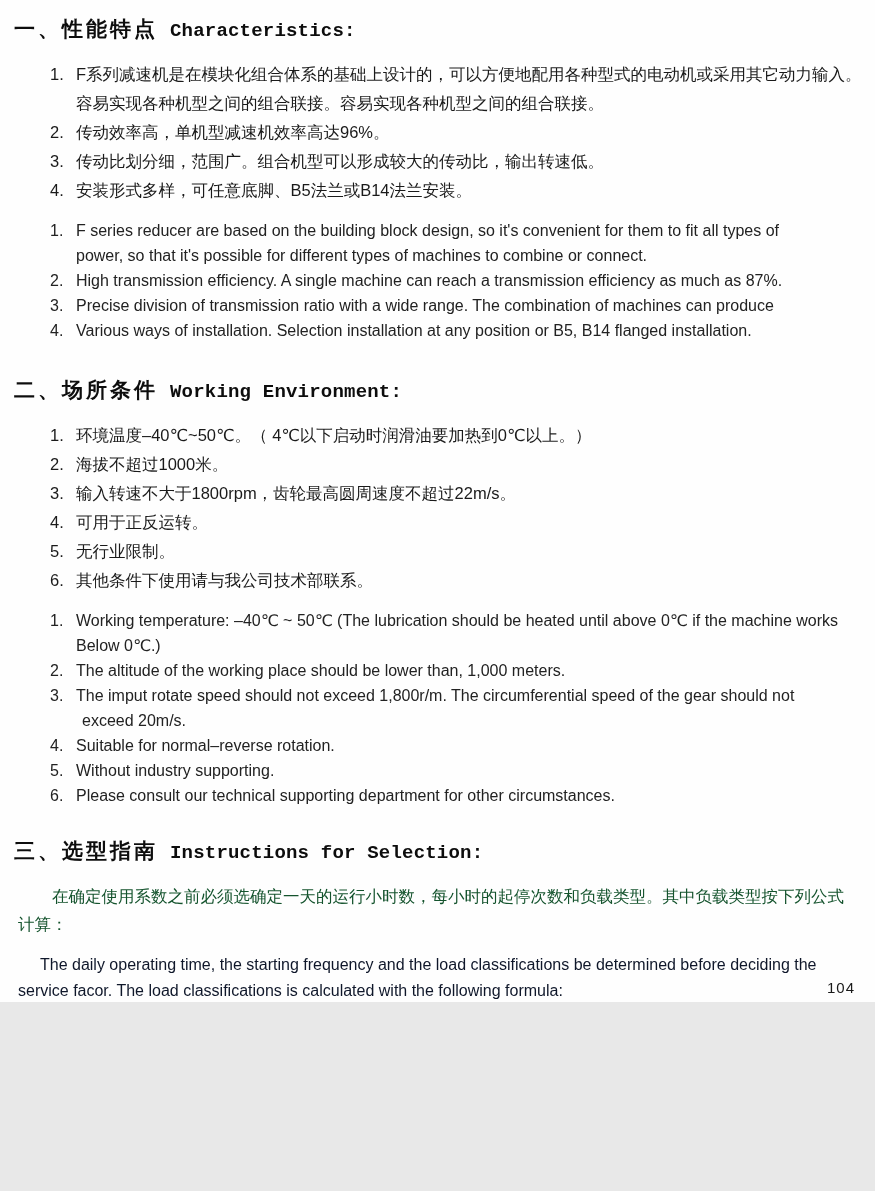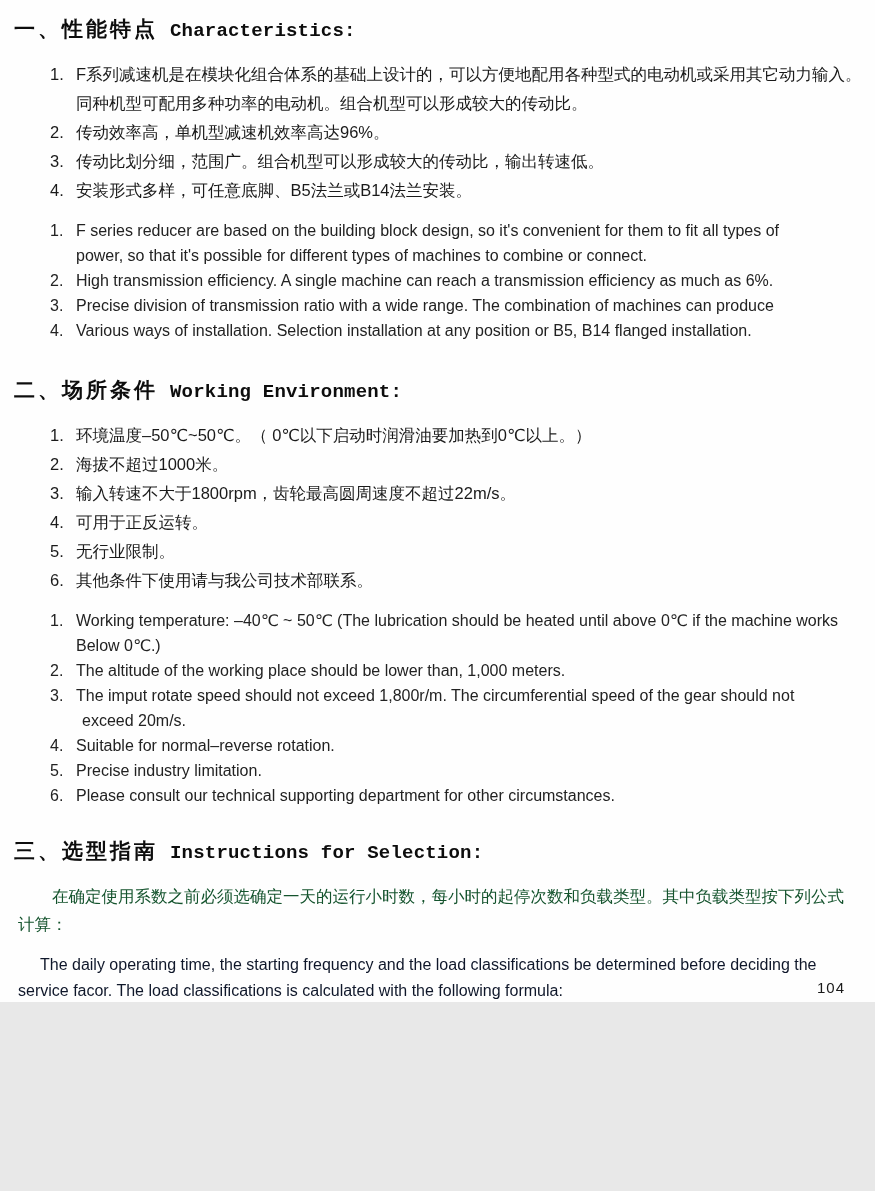--- a/index.html
+++ b/index.html
@@ -40,21 +40,21 @@
   .sec-3 .sec-heading { margin-top: 30px; }
 
   .para { margin-left: 4px; }
   .para-zh { margin-top: 16px; font-size: 16.5px; line-height: 28px; color: #14532d; }
   .para-en { margin-top: 14px; font-size: 16px;  line-height: 26px; color: #0f172a; }
   .para .first-line { text-indent: 34px; }
   .para-en .first-line { text-indent: 22px; }
 
   .page-number {
     position: absolute;
-    right: 30px;
+    right: 20px;
     bottom: 6px;
     font-size: 15px;
     color: #1a1a1a;
     letter-spacing: 1px;
   }
 </style>
 </head>
 <body>
 
 <div class="page">
@@ -63,21 +63,21 @@
     <div class="sec-heading">
       <span class="zh">一、性能特点</span>
       <span class="en">Characteristics:</span>
     </div>
 
     <div class="list list-zh">
       <div class="item">
         <span class="num">1.</span>
         <span class="txt">
           <div>F系列减速机是在模块化组合体系的基础上设计的，可以方便地配用各种型式的电动机或采用其它动力输入。</div>
-          <div>同种机型可配用多种功率的电动机。组合机型可以形成较大的传动比。</div>
+          <div>容易实现各种机型之间的组合联接。容易实现各种机型之间的组合联接。</div>
         </span>
       </div>
       <div class="item">
         <span class="num">2.</span>
         <span class="txt">传动效率高，单机型减速机效率高达96%。</span>
       </div>
       <div class="item">
         <span class="num">3.</span>
         <span class="txt">传动比划分细，范围广。组合机型可以形成较大的传动比，输出转速低。</span>
       </div>
@@ -90,21 +90,21 @@
     <div class="list list-en">
       <div class="item">
         <span class="num">1.</span>
         <span class="txt">
           <div>F series reducer are based on the building block design, so it's convenient for them to fit all types of</div>
           <div>power, so that it's possible for different types of machines to combine or connect.</div>
         </span>
       </div>
       <div class="item">
         <span class="num">2.</span>
-        <span class="txt">High transmission efficiency. A single machine can reach  a transmission efficiency as much as 6%.</span>
+        <span class="txt">High transmission efficiency. A single machine can reach  a transmission efficiency as much as 87%.</span>
       </div>
       <div class="item">
         <span class="num">3.</span>
         <span class="txt">
           <div>Precise division of transmission ratio with a wide range. The combination of machines can produce</div>
         </span>
       </div>
       <div class="item">
         <span class="num">4.</span>
         <span class="txt">Various ways of installation. Selection installation at any position or B5, B14 flanged installation.</span>
@@ -114,21 +114,21 @@
 
   <div class="sec sec-2">
     <div class="sec-heading">
       <span class="zh">二、场所条件</span>
       <span class="en">Working Environment:</span>
     </div>
 
     <div class="list list-zh">
       <div class="item">
         <span class="num">1.</span>
-        <span class="txt">环境温度–50℃~50℃。（ 0℃以下启动时润滑油要加热到0℃以上。）</span>
+        <span class="txt">环境温度–40℃~50℃。（ 4℃以下启动时润滑油要加热到0℃以上。）</span>
       </div>
       <div class="item">
         <span class="num">2.</span>
         <span class="txt">海拔不超过1000米。</span>
       </div>
       <div class="item">
         <span class="num">3.</span>
         <span class="txt">输入转速不大于1800rpm，齿轮最高圆周速度不超过22m/s。</span>
       </div>
       <div class="item">
@@ -163,21 +163,21 @@
           <div>The imput rotate speed should not exceed 1,800r/m. The circumferential speed of the gear should not</div>
           <div class="indent-sm">exceed 20m/s.</div>
         </span>
       </div>
       <div class="item">
         <span class="num">4.</span>
         <span class="txt">Suitable for normal–reverse rotation.</span>
       </div>
       <div class="item">
         <span class="num">5.</span>
-        <span class="txt">Precise industry limitation.</span>
+        <span class="txt">Without industry supporting.</span>
       </div>
       <div class="item">
         <span class="num">6.</span>
         <span class="txt">Please consult our technical supporting department for other circumstances.</span>
       </div>
     </div>
   </div>
 
   <div class="sec sec-3">
     <div class="sec-heading">

